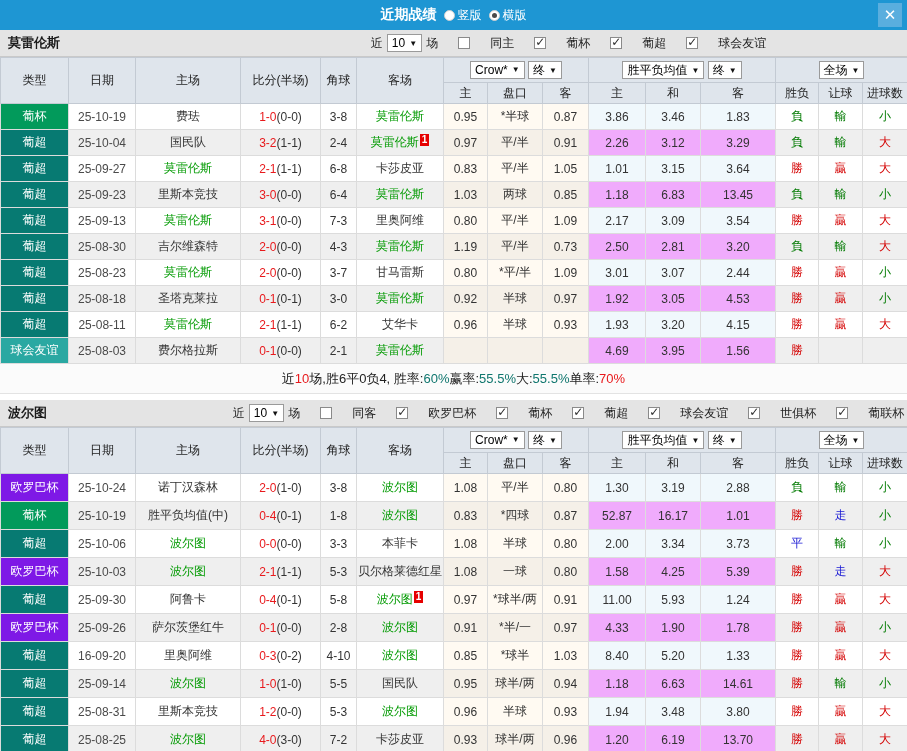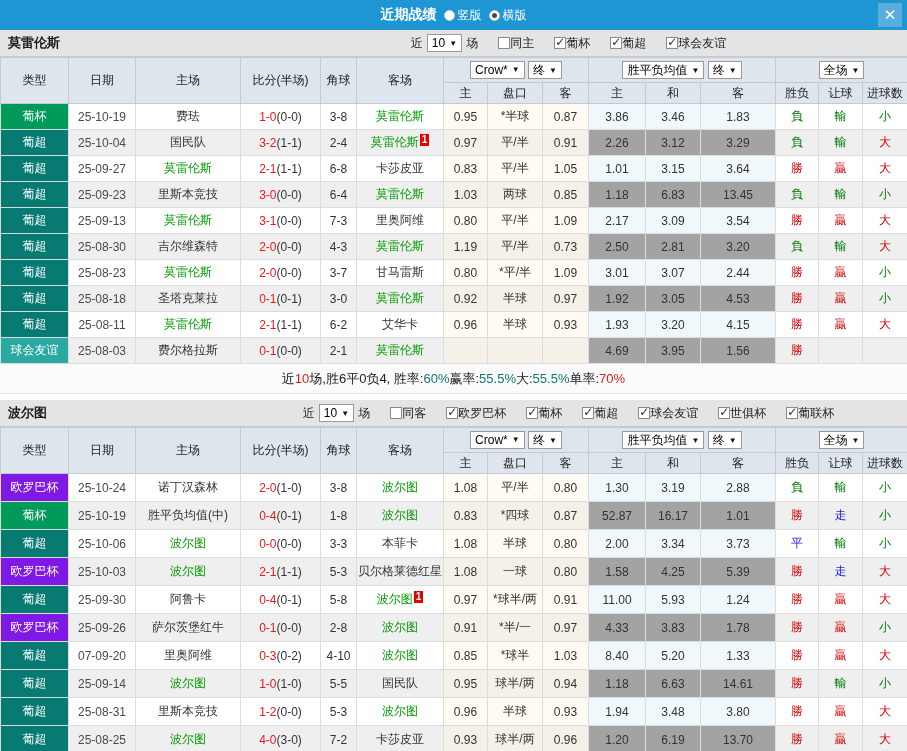--- a/index.html
+++ b/index.html
@@ -26,37 +26,37 @@
     border-bottom:1px solid #c9c9c9; }
   .team-name{ font-weight:bold; font-size:13px; color:#1a1a1a; padding-left:8px; width:230px; }
   .filters{ flex:1; display:flex; align-items:center; justify-content:center; gap:4px; color:#222; }
   .sel{ display:inline-flex; align-items:center; gap:4px; background:#fff;
     border:1px solid #9a9a9a; padding:0 4px; height:18px; cursor:pointer; color:#000; white-space:nowrap; }
   .sel .arr{ font-size:8px; color:#111; }
   .cb{ width:12px; height:12px; border:1px solid #8a8a8a; background:#fff;
     display:inline-block; position:relative; flex:none; }
   .cb.on::after{ content:"✓"; position:absolute; left:0px; top:-3px; font-size:12px;
     font-weight:bold; color:#2b2b2b; }
-  .cb-item{ display:inline-flex; align-items:center; gap:0; cursor:pointer;padding-left:16px; }
+  .cb-item{ display:inline-flex; align-items:center; gap:20px; cursor:pointer;padding-left:16px; }
   
   table{ border-collapse:collapse; table-layout:fixed; width:907px; }
   thead th{ background:#dfe5ec; border:1px solid #c3cad3; font-weight:normal;
     color:#222; padding:0; text-align:center; }
   thead tr.dd-row th{ height:25px; }
   thead tr.sub-row th{ height:21px; }
   .dd-cell{ }
   tbody td{ border:1px solid #dcdcdc; text-align:center; height:26px; padding:0;
     overflow:hidden; white-space:nowrap; }
   .s2 tbody td{ height:28px; }
   tr.r-even td{ background:#fff; }
   tr.r-odd  td{ background:#efefef; }
   tr.r-even td.c-odds{ background:#fffaf2; }
   tr.r-odd  td.c-odds{ background:#f5f0e8; }
   tr.r-even td.c-avg{ background:#f0f8fc; }
-  tr.r-odd  td.c-avg{ background:#a3a3a3; }
+  tr.r-odd  td.c-avg{ background:#f0abfc; }
   td.c-type{ color:#fff; }
   td.c-date{ color:#4a4a4a; }
   .team-green{ color:#019a01; }
   .score-main{ color:#e8191c; }
   .score-half{ color:#333; }
   .badge{ display:inline-block; background:#e60000; color:#fff; font-size:10px;
     line-height:12px; padding:0 2px; margin-left:1px; vertical-align:top; font-weight:bold; }
   
   .summary{ height:30px; display:flex; align-items:center; justify-content:center;
     background:#fbfbfb; border-bottom:1px solid #e3e3e3; font-size:13px; }
@@ -565,29 +565,29 @@
           <td class="c-type" style="background: rgb(126, 25, 230);">欧罗巴杯</td>
           <td class="c-date">25-09-26</td>
           <td><span>萨尔茨堡红牛</span></td>
           <td><span class="score-main">0-1</span><span class="score-half">(0-0)</span></td>
           <td>2-8</td>
           <td><span class="team-green">波尔图</span></td>
           <td class="c-odds">0.91</td>
           <td class="c-odds">*半/一</td>
           <td class="c-odds">0.97</td>
           <td class="c-avg">4.33</td>
-          <td class="c-avg">3.83</td>
+          <td class="c-avg">1.90</td>
           <td class="c-avg">1.78</td>
           <td style="color: rgb(212, 0, 0);">勝</td>
           <td style="color: rgb(212, 0, 0);">贏</td>
           <td style="color: rgb(0, 122, 0);">小</td>
         </tr>
         <tr class="r-even">
           <td class="c-type" style="background: rgb(7, 122, 114);">葡超</td>
-          <td class="c-date">07-09-20</td>
+          <td class="c-date">16-09-20</td>
           <td><span>里奥阿维</span></td>
           <td><span class="score-main">0-3</span><span class="score-half">(0-2)</span></td>
           <td>4-10</td>
           <td><span class="team-green">波尔图</span></td>
           <td class="c-odds">0.85</td>
           <td class="c-odds">*球半</td>
           <td class="c-odds">1.03</td>
           <td class="c-avg">8.40</td>
           <td class="c-avg">5.20</td>
           <td class="c-avg">1.33</td>

